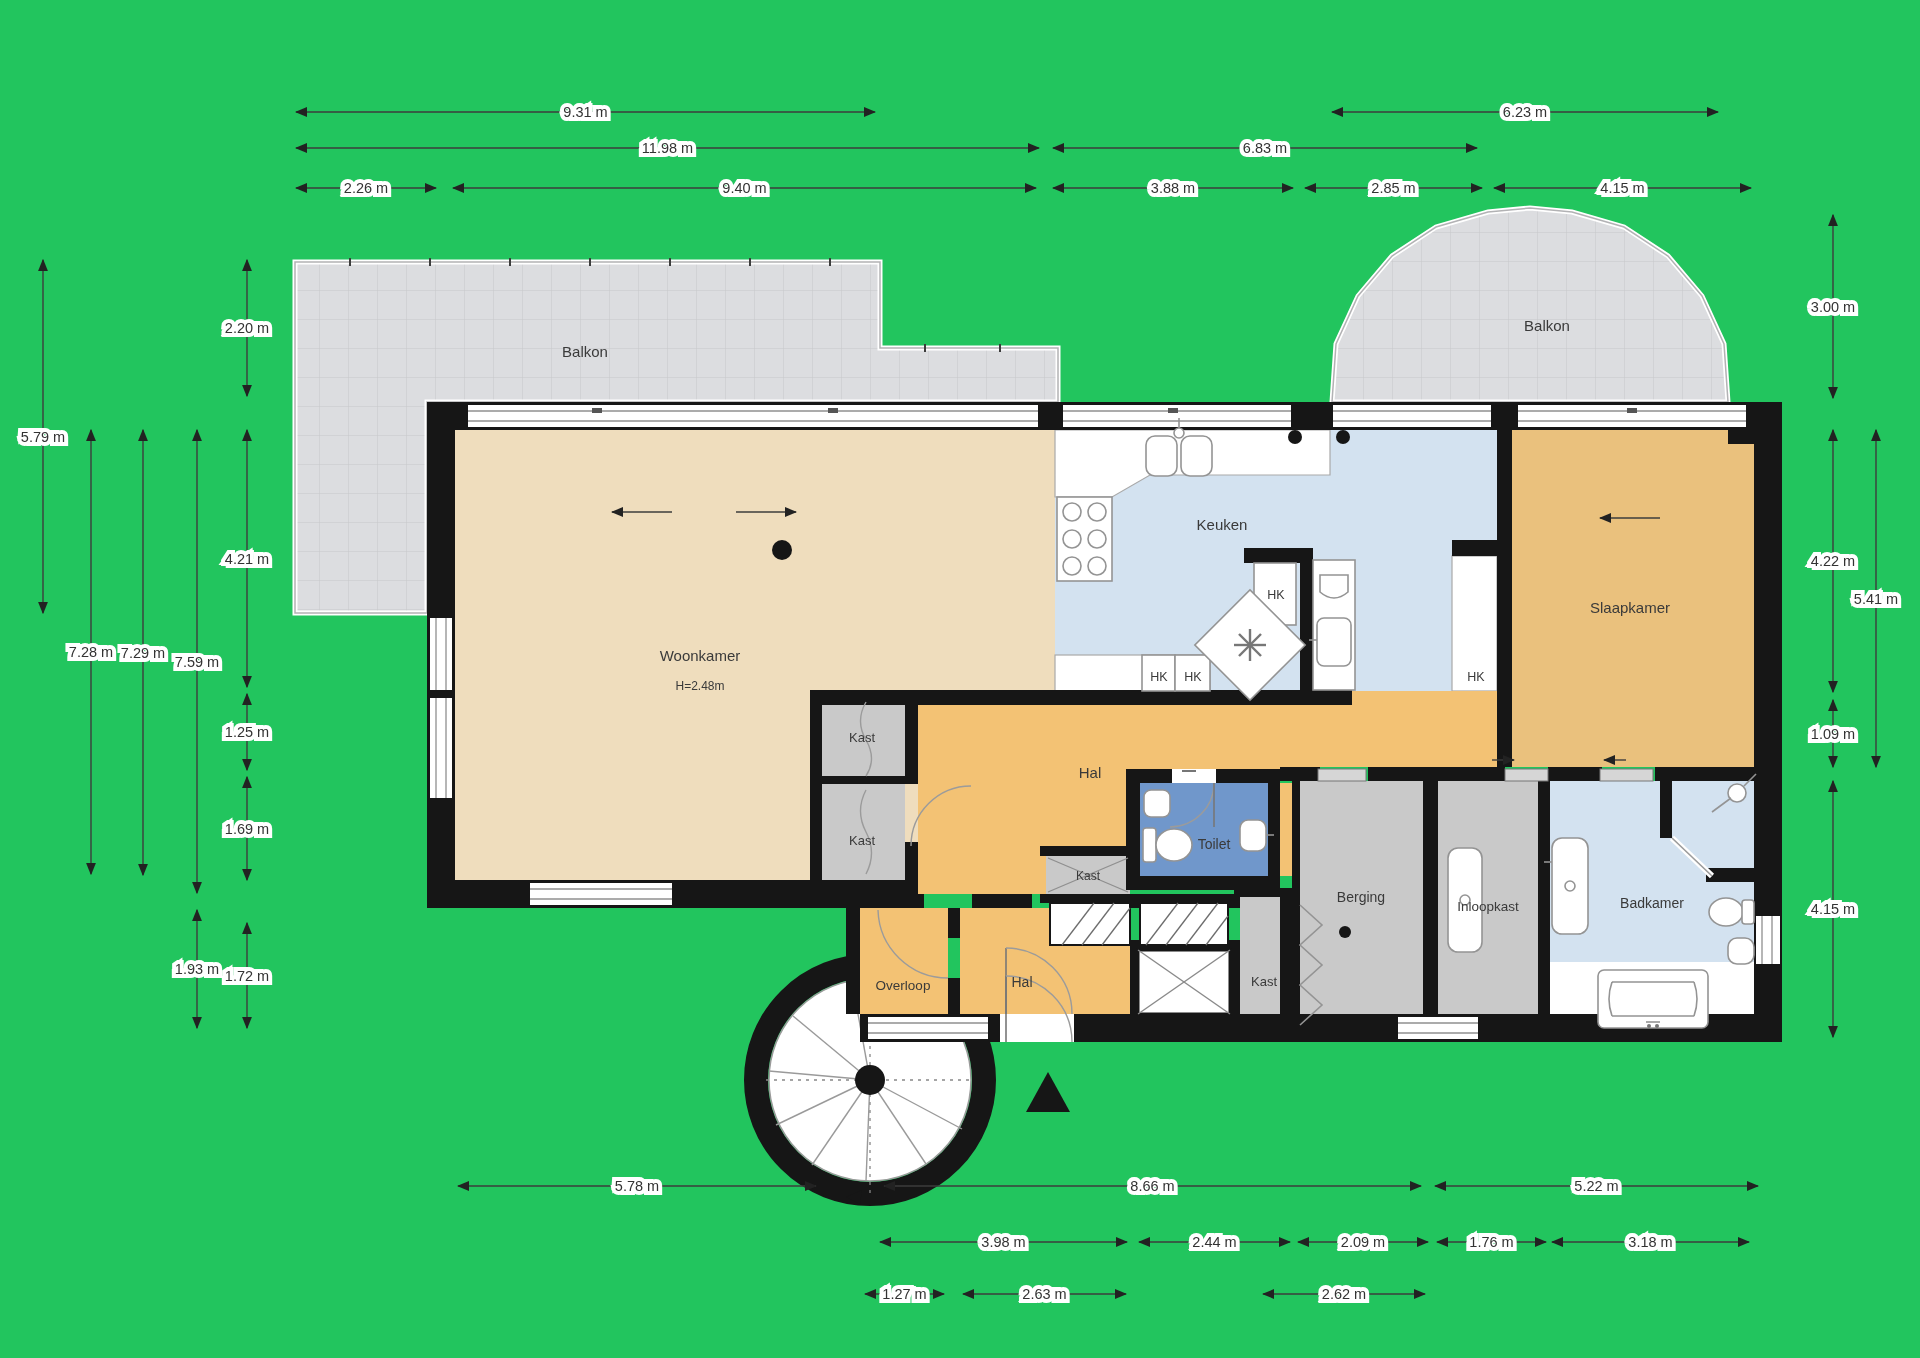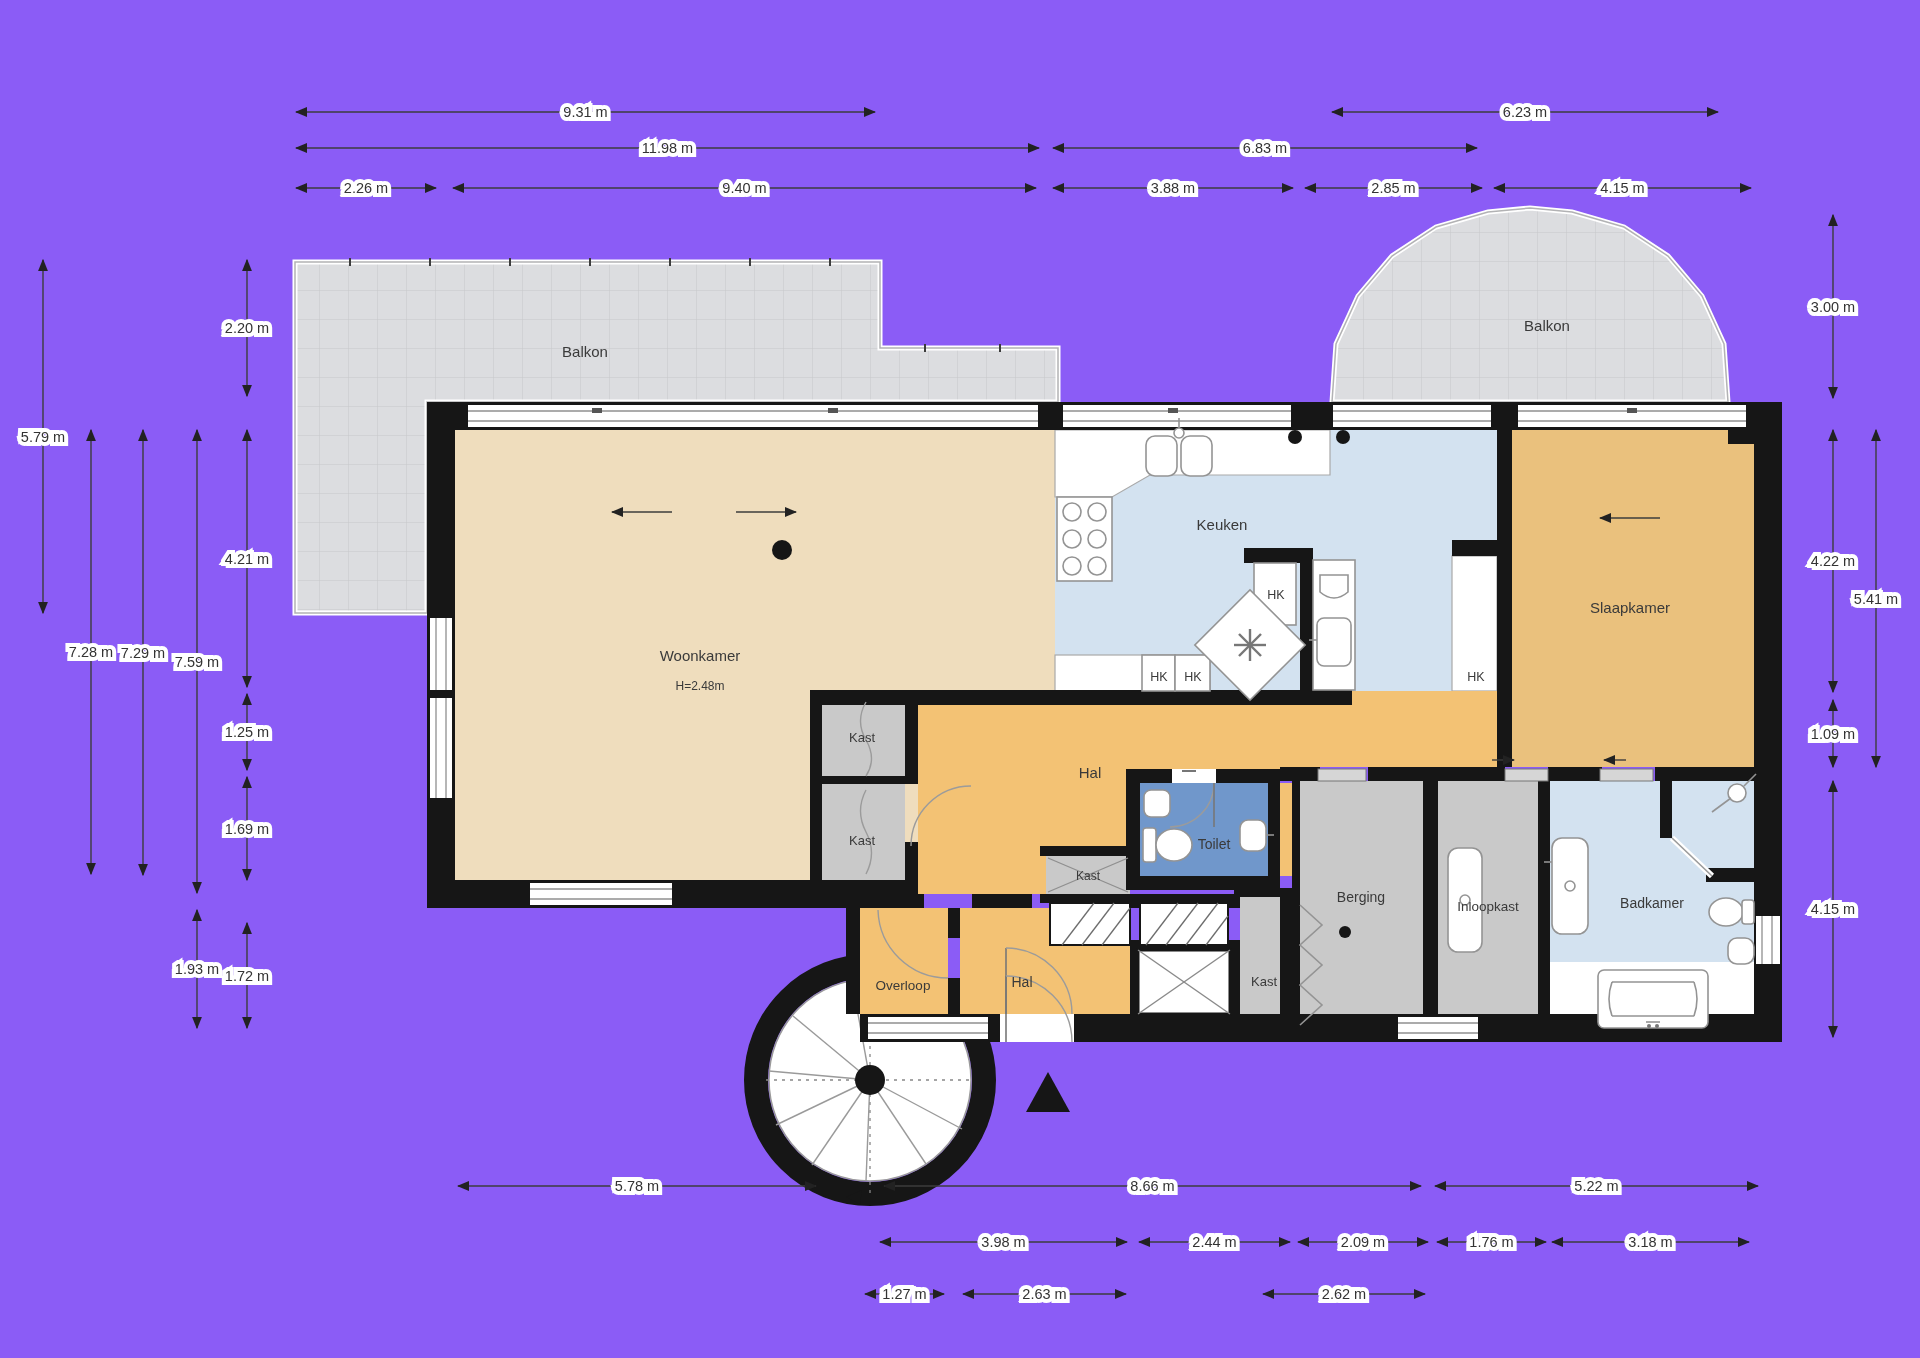--- a/index.html
+++ b/index.html
@@ -1,16 +1,16 @@
 <!DOCTYPE html>
 <html><head>
 <meta charset="utf-8">
 <style>
   html,body{margin:0;padding:0;background:#ffffff;}
-  .stage{position:relative;width:1920px;height:1358px;background:#8b5cf6;overflow:hidden;
+  .stage{position:relative;width:1920px;height:1358px;background:#22c55e;overflow:hidden;
          font-family:"Liberation Sans", sans-serif;}
   svg{display:block;}
   .wall{fill:#161616;}
   .dimline{stroke:#3d3d3d;stroke-width:1.4;}
   .dimtext{font-family:"Liberation Sans",sans-serif;font-size:14.5px;fill:#333;
            text-anchor:middle;stroke:#ffffff;stroke-width:8px;paint-order:stroke;}
   .roomtext{font-family:"Liberation Sans",sans-serif;fill:#3a3a3a;text-anchor:middle;
             stroke:#00000000;}
   .fix{fill:#ffffff;stroke:#949494;stroke-width:1.6;}
   .fixline{stroke:#949494;stroke-width:1.6;fill:none;}

